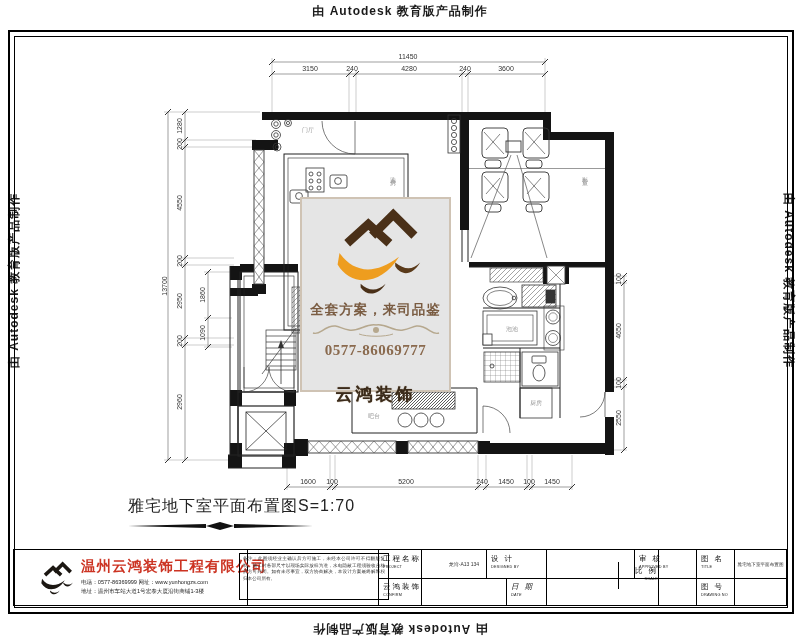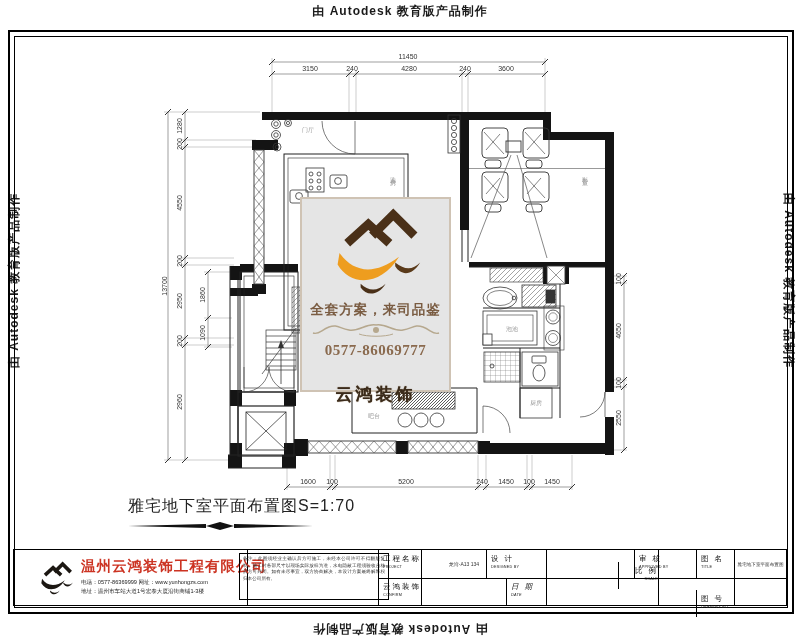--- a/index.html
+++ b/index.html
@@ -375,21 +375,21 @@
     <div class="cell lblcell" style="left:492px;top:28px;width:40px;height:27px;font-style:italic;">
       <div class="zh">日 期</div>
       <div class="en">DATE</div>
     </div>
     <div class="cell valcell" style="left:532px;top:28px;width:72px;height:27px;"></div>
     <div class="cell lblcell" style="left:604px;top:12px;width:40px;height:27px;text-align:right;">
       <div class="zh">比 例</div>
       <div class="en">SCALE</div>
     </div>
     <div class="cell valcell" style="left:644px;top:28px;width:38px;height:27px;"></div>
-    <div class="cell lblcell" style="left:682px;top:28px;width:38px;height:27px;margin-top:12px;">
+    <div class="cell lblcell" style="left:682px;top:28px;width:38px;height:27px;">
       <div class="zh">图 号</div>
       <div class="en">DRAWING NO</div>
     </div>
     <div class="cell valcell" style="left:720px;top:28px;width:52px;height:27px;"></div>
 
     <div class="tb-hline"></div>
   </div>
 
 </div>
 

